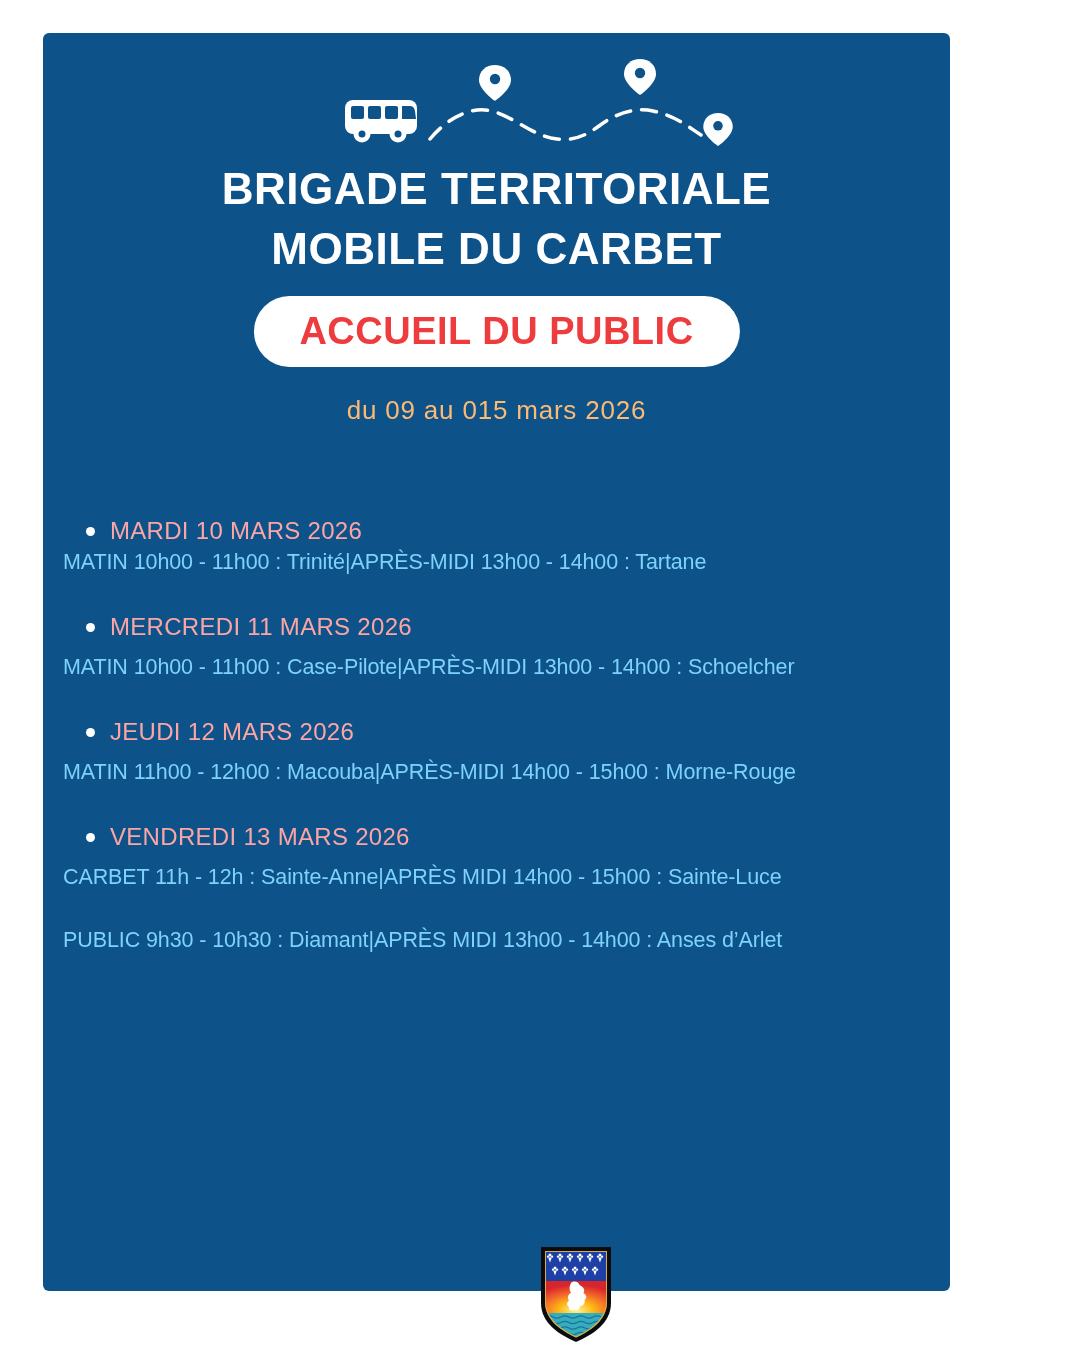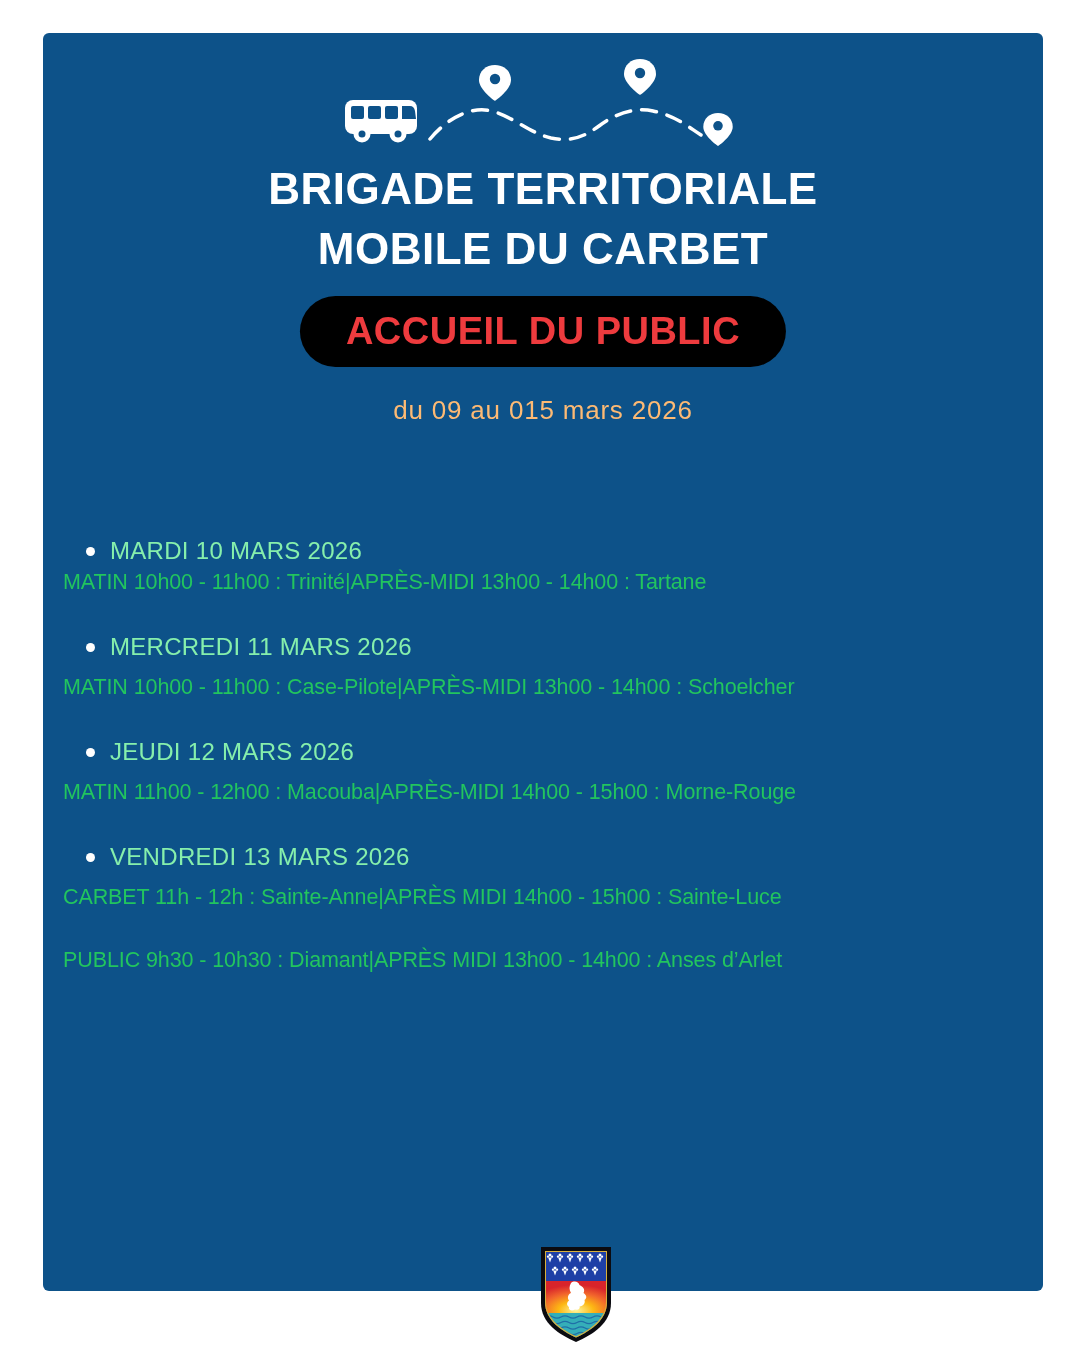--- a/index.html
+++ b/index.html
@@ -1,55 +1,55 @@
 <!DOCTYPE html>
 <html><head>
 <meta charset="utf-8">
 <style>
   html,body{margin:0;padding:0;}
   body{
     width:1080px;height:1350px;position:relative;background:#ffffff;
     font-family:"Liberation Sans", sans-serif;overflow:hidden;
   }
   .panel{
-    position:absolute;left:43px;top:33px;width:1000px;height:1258px;
+    position:absolute;left:43px;top:33px;width:907px;height:1258px;
     background:#0D5289;border-radius:6px;
   }
   
   .route-graphic{position:absolute;left:287px;top:20px;width:420px;height:112px;}
   
   .title{
     position:absolute;top:126px;left:0;right:0;text-align:center;
     color:#ffffff;font-weight:800;font-size:44px;line-height:60px;letter-spacing:0.5px;
   }
   
   .badge{
     position:absolute;top:263px;left:50%;transform:translateX(-50%);
-    background:#000000;color:#EE3B3E;font-weight:800;font-size:38px;letter-spacing:0.5px;
+    background:#ffffff;color:#EE3B3E;font-weight:800;font-size:38px;letter-spacing:0.5px;
     padding:14px 46px;border-radius:36px;white-space:nowrap;
   }
   
   .subtitle{
     position:absolute;top:362px;left:0;right:0;text-align:center;
     color:#fdba74;font-size:26px;letter-spacing:0.8px;
   }
   
   .schedule{position:absolute;top:484px;left:20px;right:20px;}
   .item{margin-bottom:38px;}
   .item .day{
-    display:flex;align-items:center;color:#86efac;font-size:24px;
-    letter-spacing:0.3px;margin-bottom:14px;font-weight:500;margin-top:20px;
+    display:flex;align-items:center;color:#fca5a5;font-size:24px;
+    letter-spacing:0.3px;margin-bottom:14px;font-weight:500;
   }
   .item:first-child .day{margin-bottom:5px;}
   .day .bullet{
     width:9px;height:9px;border-radius:50%;background:#ffffff;
     margin:0 15px 0 23px;flex:0 0 auto;
   }
   .item .details{
-    color:#22c55e;font-size:21.5px;letter-spacing:-0.1px;white-space:pre-wrap;
+    color:#7dd3fc;font-size:21.5px;letter-spacing:-0.1px;white-space:pre-wrap;
   }
   
   .crest{position:absolute;left:537px;top:1243px;width:78px;height:100px;}
 </style>
 </head>
 <body>
 
 <div class="panel">
 
   <div class="route-graphic">

